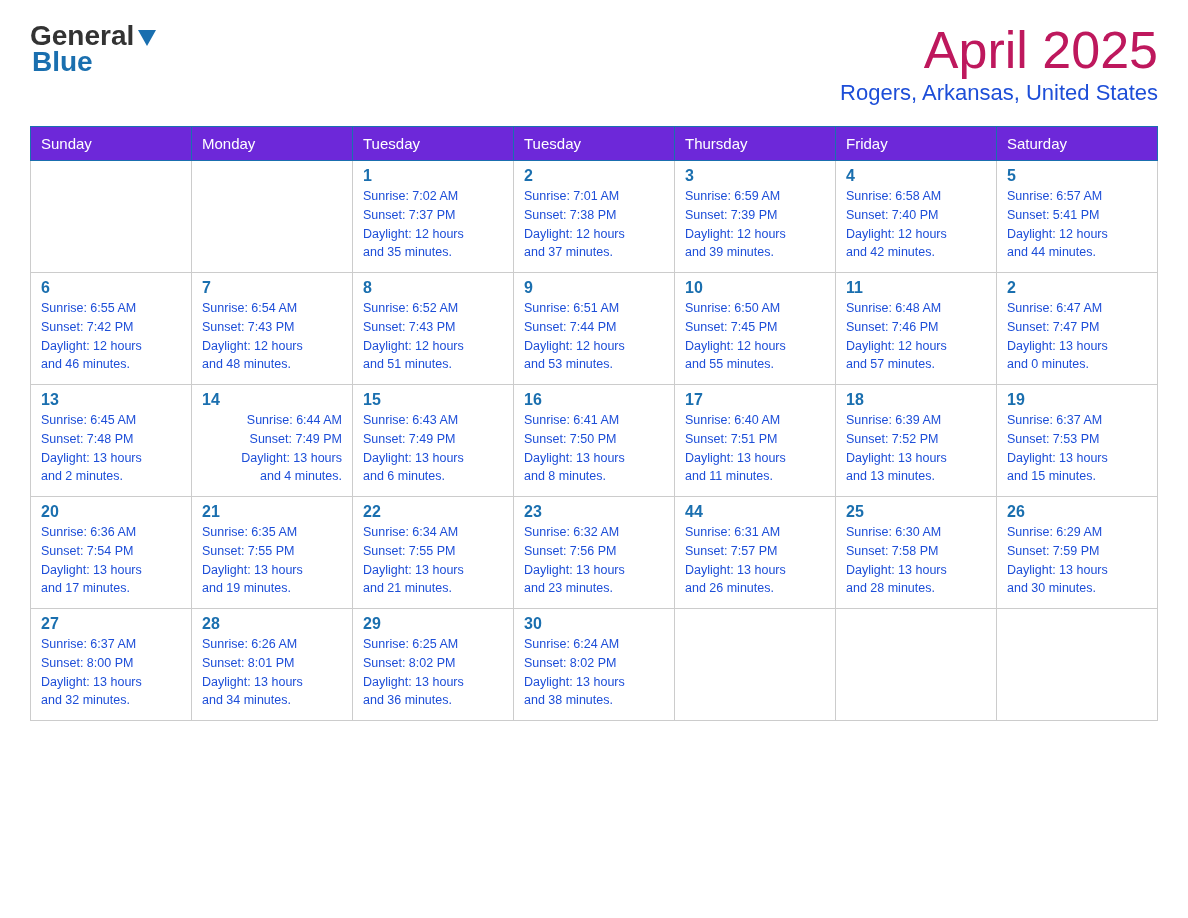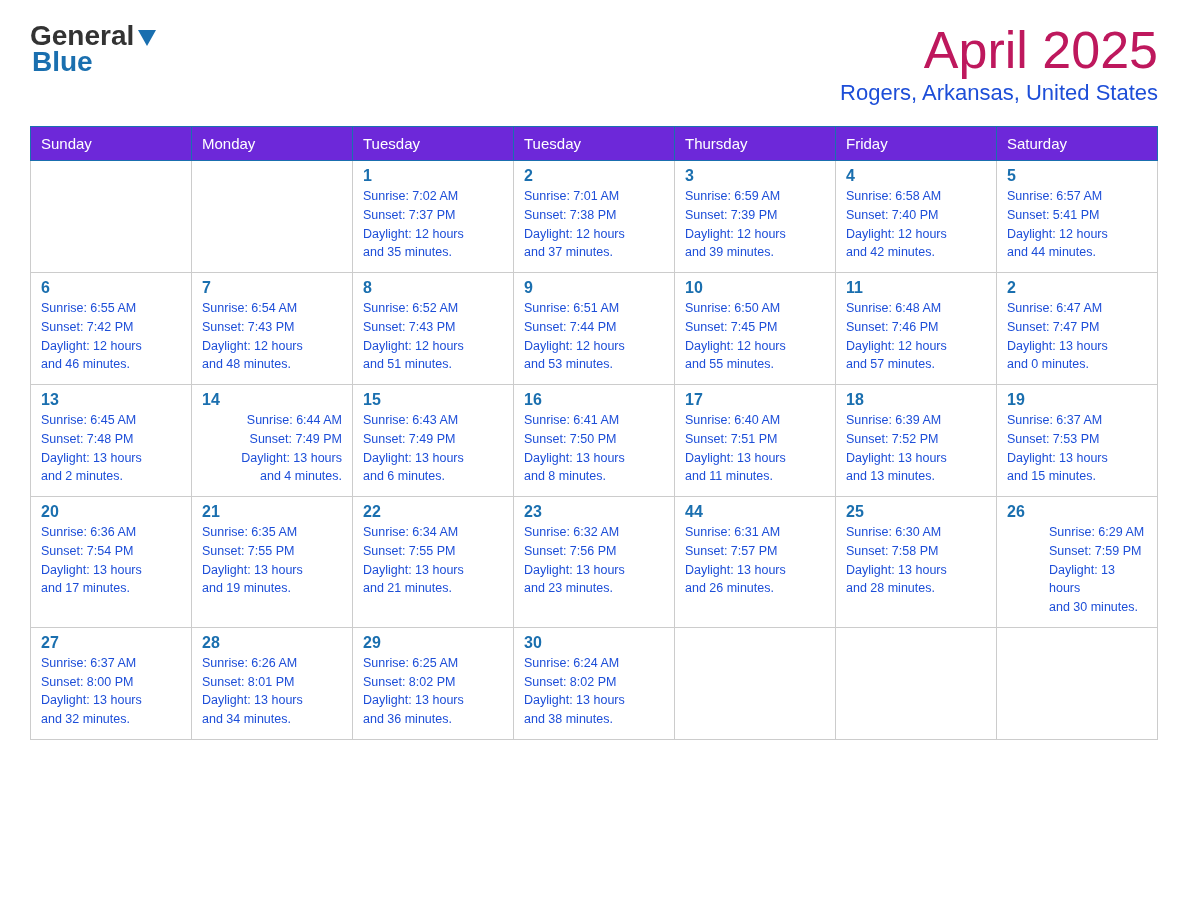--- a/index.html
+++ b/index.html
@@ -297,21 +297,21 @@
         </td>
         <td>
           <span class="day-num">25</span>
           <div class="day-info" style="white-space: pre-line;">Sunrise: 6:30 AM
 Sunset: 7:58 PM
 Daylight: 13 hours
 and 28 minutes.</div>
         </td>
         <td>
           <span class="day-num">26</span>
-          <div class="day-info" style="white-space: pre-line; margin-left: 42px;">Sunrise: 6:29 AM
+          <div class="day-info" style="white-space: pre-line;">Sunrise: 6:29 AM
 Sunset: 7:59 PM
 Daylight: 13 hours
 and 30 minutes.</div>
         </td>
       </tr>
       <tr>
         <td>
           <span class="day-num">27</span>
           <div class="day-info" style="white-space: pre-line;">Sunrise: 6:37 AM
 Sunset: 8:00 PM

